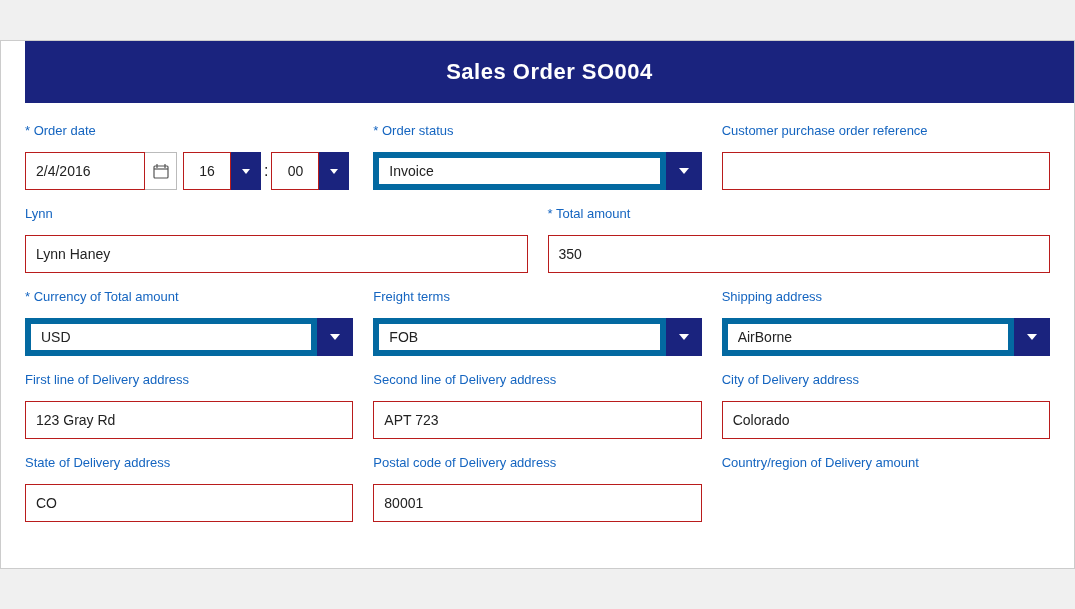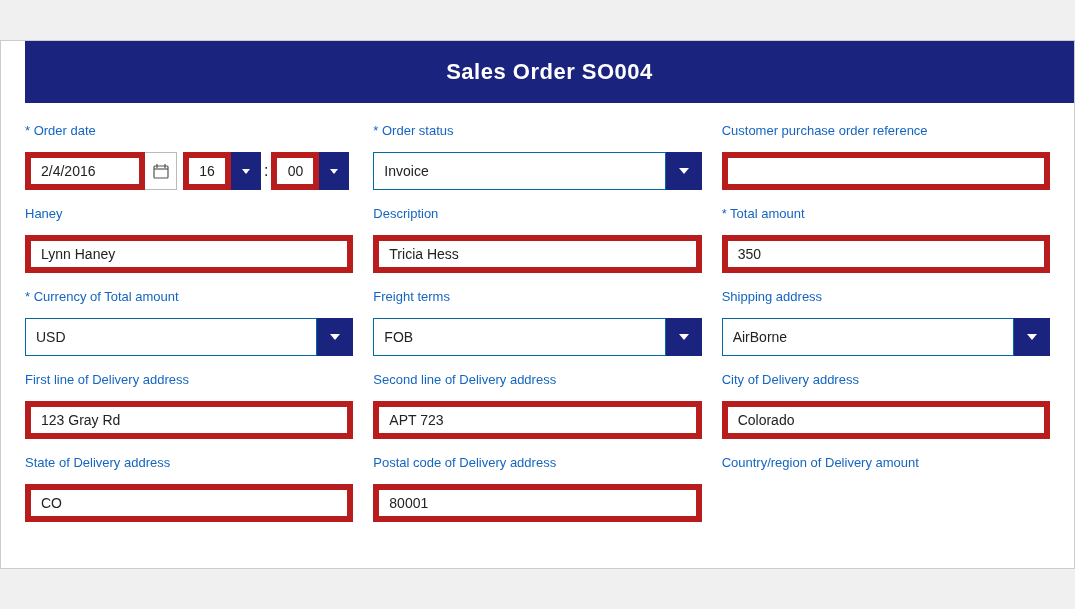--- a/index.html
+++ b/index.html
@@ -43,35 +43,35 @@
     .form-group label {
       font-size: 13px;
       color: #1565c0;
       margin-bottom: 6px;
     }
     .form-group label.required::before {
       content: '* ';
       color: #1565c0;
     }
     .form-group input[type="text"] {
-      border: 6px solid #b91c1c;
+      border: 1px solid #b91c1c;
       padding: 8px 10px;
       font-size: 14px;
       color: #222;
       height: 38px;
       outline: none;
     }
     .select-wrapper {
       position: relative;
       display: flex;
       align-items: center;
     }
     .select-wrapper input[type="text"] {
       flex: 1;
-      border: 1px solid #0369a1;
+      border: 6px solid #0369a1;
       padding: 8px 10px;
       font-size: 14px;
       color: #222;
       height: 38px;
       outline: none;
     }
     .select-btn {
       background: #1a237e;
       border: none;
       width: 36px;
@@ -197,28 +197,24 @@
       </div>
 
       <div class="form-group">
         <label>Customer purchase order reference</label>
         <input type="text" style="">
       </div>
     </div>
 
     <div class="form-row">
       <div class="form-group">
-        <label>Haney</label>
+        <label>Lynn</label>
         <input type="text" value="Lynn Haney" style="">
       </div>
 
-      <div class="form-group">
-        <label>Description</label>
-        <input type="text" value="Tricia Hess" style="">
-      </div>
 
       <div class="form-group">
         <label class="required">Total amount</label>
         <input type="text" value="350" style="">
       </div>
     </div>
 
     <div class="form-row">
       <div class="form-group">
         <label class="required">Currency of Total amount</label>

